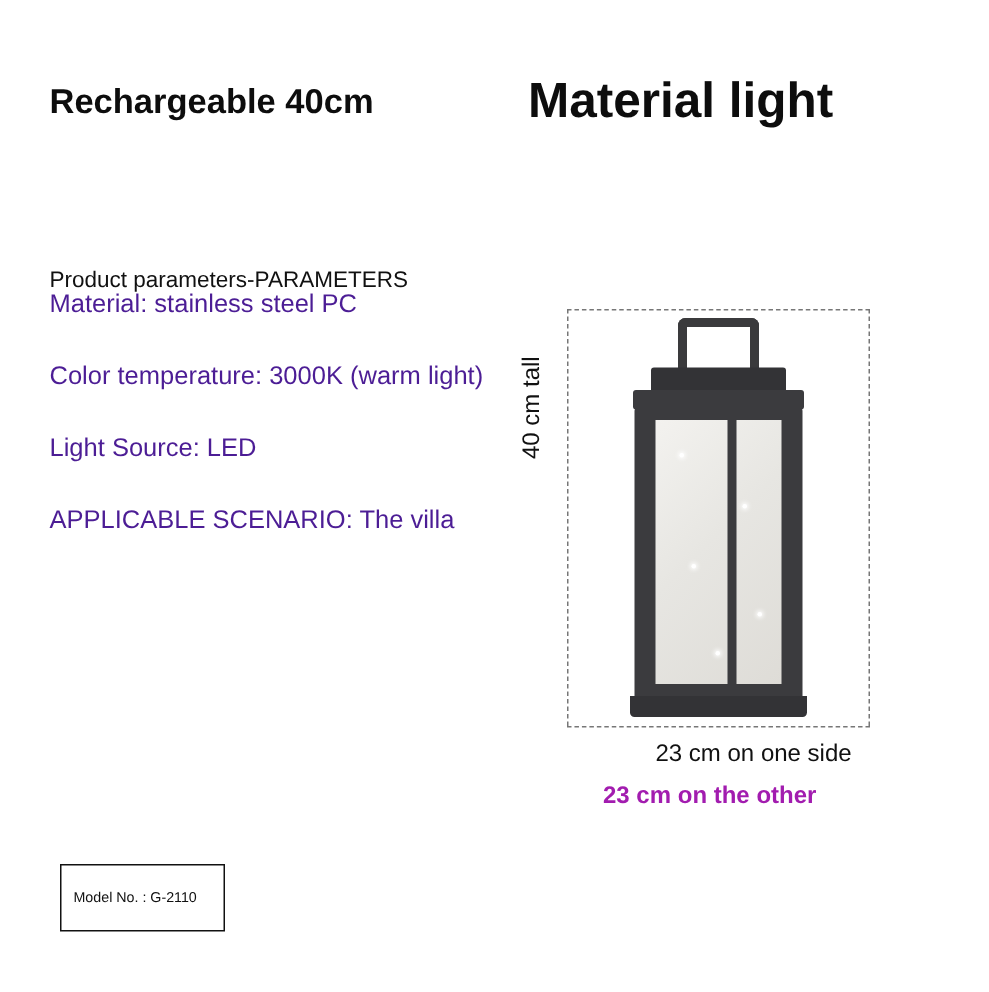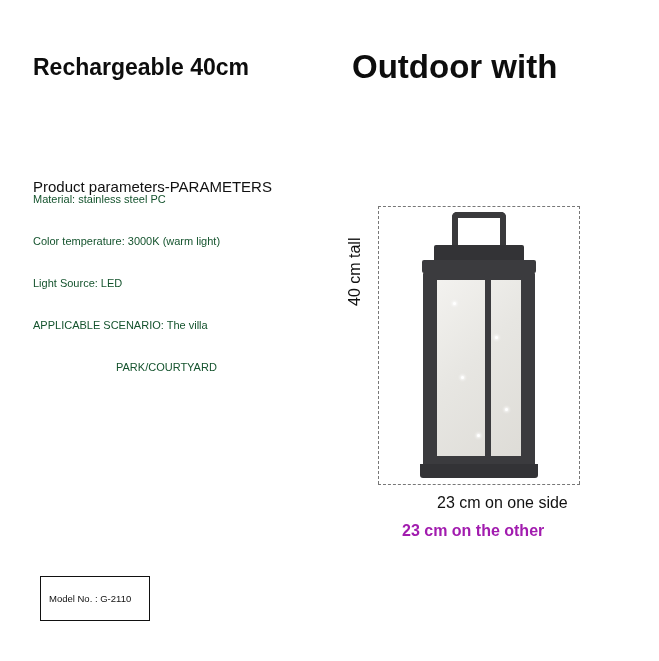--- a/index.html
+++ b/index.html
@@ -50,24 +50,24 @@
     color: #111111;
     margin-top: 36px;
   }
   .spec-list {
     position: absolute;
     left: 33px;
     top: 194px;
     width: 300px;
   }
   .spec-list .row {
-    font-size: 11px;
+    font-size: 17px;
     line-height: 1;
     margin-bottom: 31px;
-    color: #14532d;
+    color: #4c1d95;
     white-space: nowrap;
   }
   .spec-list .row.indent {
     margin-left: 83px;
   }
 
   
   .fineprint {
     position: absolute;
     left: 38px;
@@ -257,30 +257,29 @@
     white-space: nowrap;
     font-weight: bold;
   }
 </style>
 </head>
 <body>
 
 <div id="page">
 
   <div class="title-left">Rechargeable 40cm</div>
-  <div class="title-right">Outdoor with</div>
+  <div class="title-right">Material light</div>
 
   <div class="spec-head">Product parameters-PARAMETERS</div>
 
   <div class="spec-list">
     <div class="row">Material: stainless steel PC</div>
     <div class="row">Color temperature: 3000K (warm light)</div>
     <div class="row">Light Source: LED</div>
     <div class="row">APPLICABLE SCENARIO: The villa</div>
-    <div class="row indent">PARK/COURTYARD</div>
   </div>
 
 
   <div class="model-box">
     <span>Model No. : G-2110</span>
   </div>
 
   <div class="figure">
 
     <div class="dash-top"></div>

